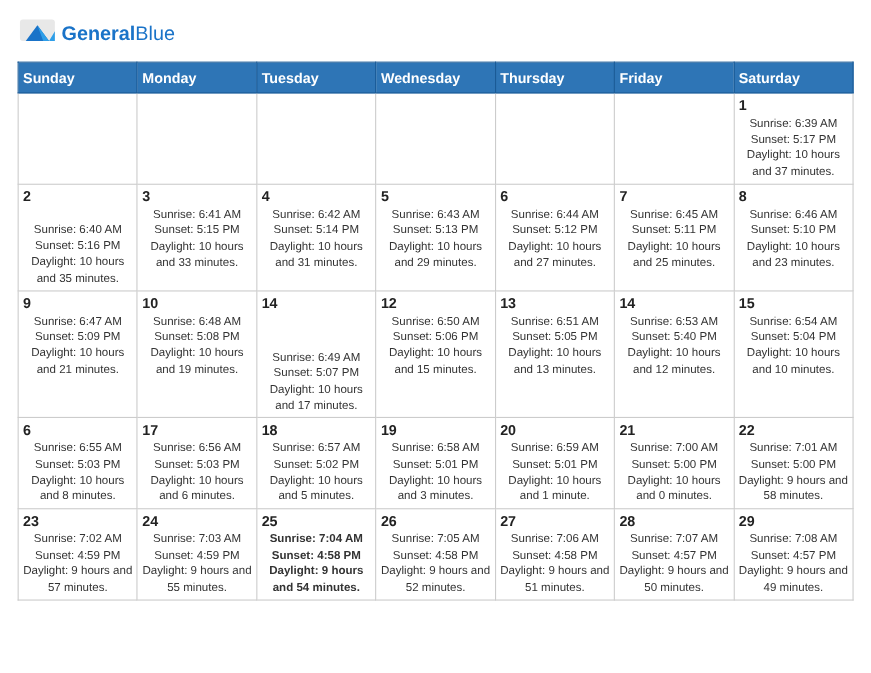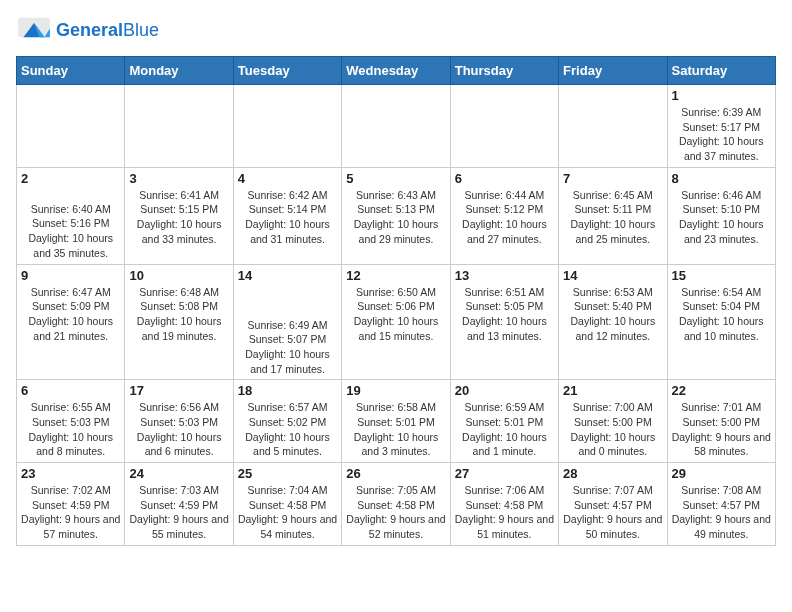--- a/index.html
+++ b/index.html
@@ -269,21 +269,21 @@
 Daylight: 9 hours and 57 minutes.</div>
         </td>
         <td>
           <span class="day-number">24</span>
           <div class="day-info" style="white-space: pre-line;">Sunrise: 7:03 AM
 Sunset: 4:59 PM
 Daylight: 9 hours and 55 minutes.</div>
         </td>
         <td>
           <span class="day-number">25</span>
-          <div class="day-info" style="white-space: pre-line;">Sunrise: 7:04 AM
+          <div class="day-info" style="white-space: pre-line; font-weight: bold;">Sunrise: 7:04 AM
 Sunset: 4:58 PM
 Daylight: 9 hours and 54 minutes.</div>
         </td>
         <td>
           <span class="day-number">26</span>
           <div class="day-info" style="white-space: pre-line;">Sunrise: 7:05 AM
 Sunset: 4:58 PM
 Daylight: 9 hours and 52 minutes.</div>
         </td>
         <td>

